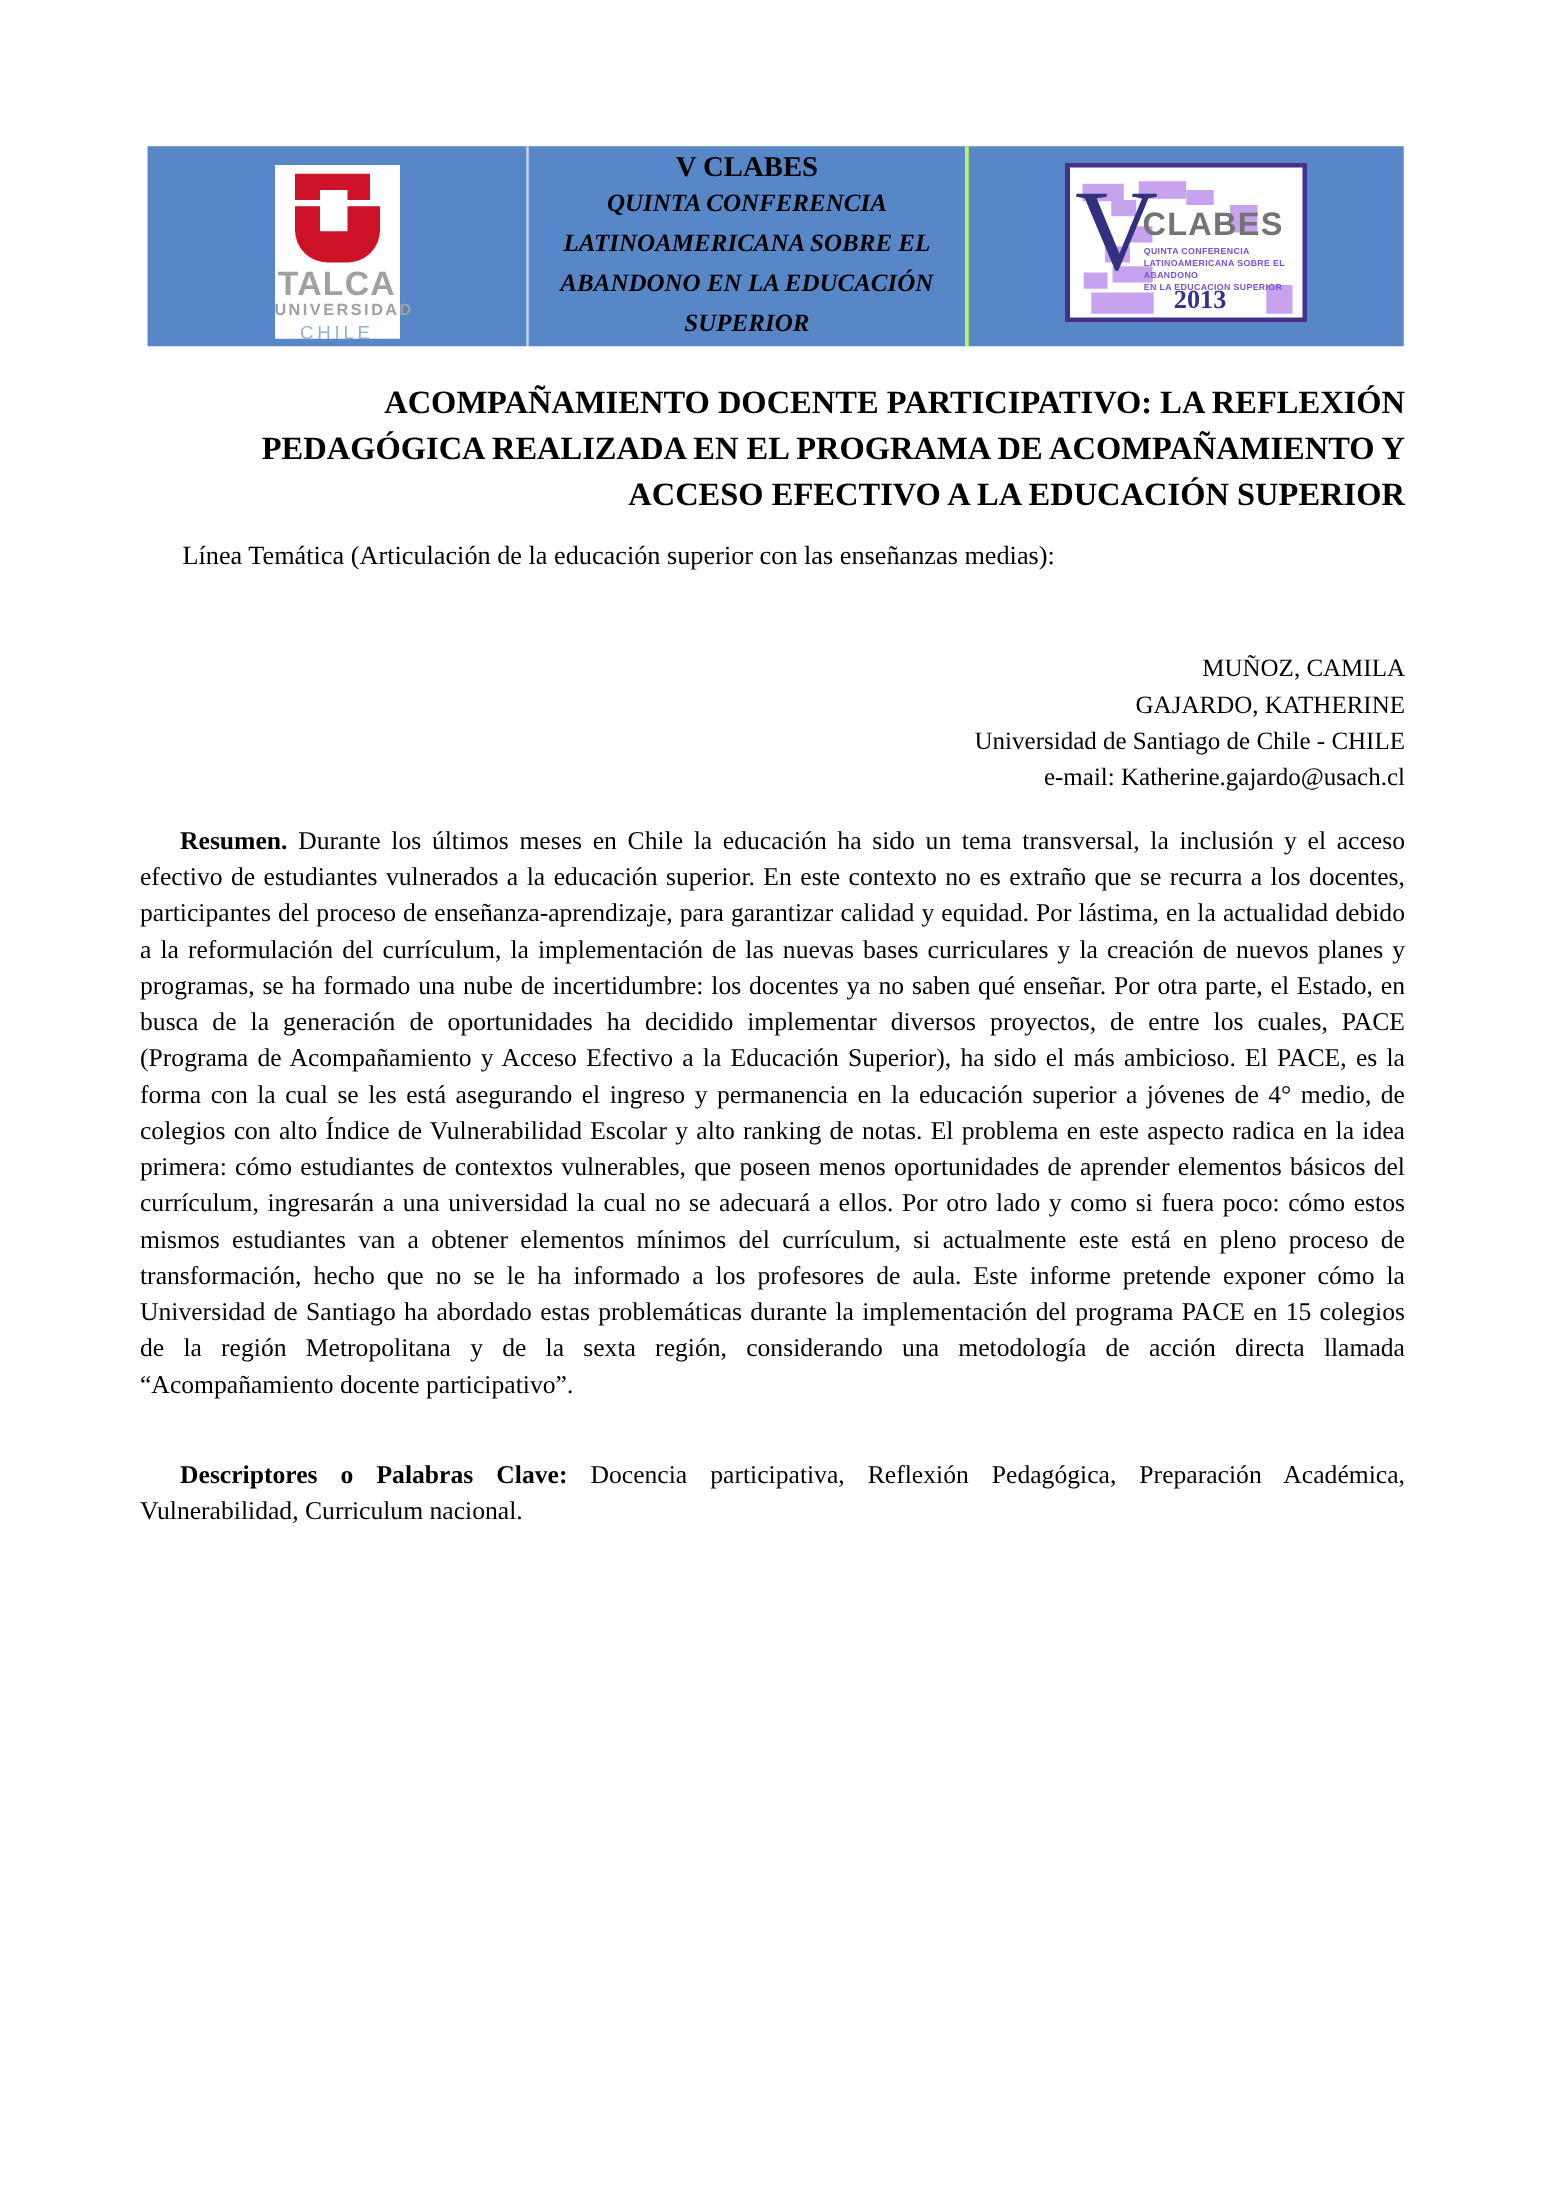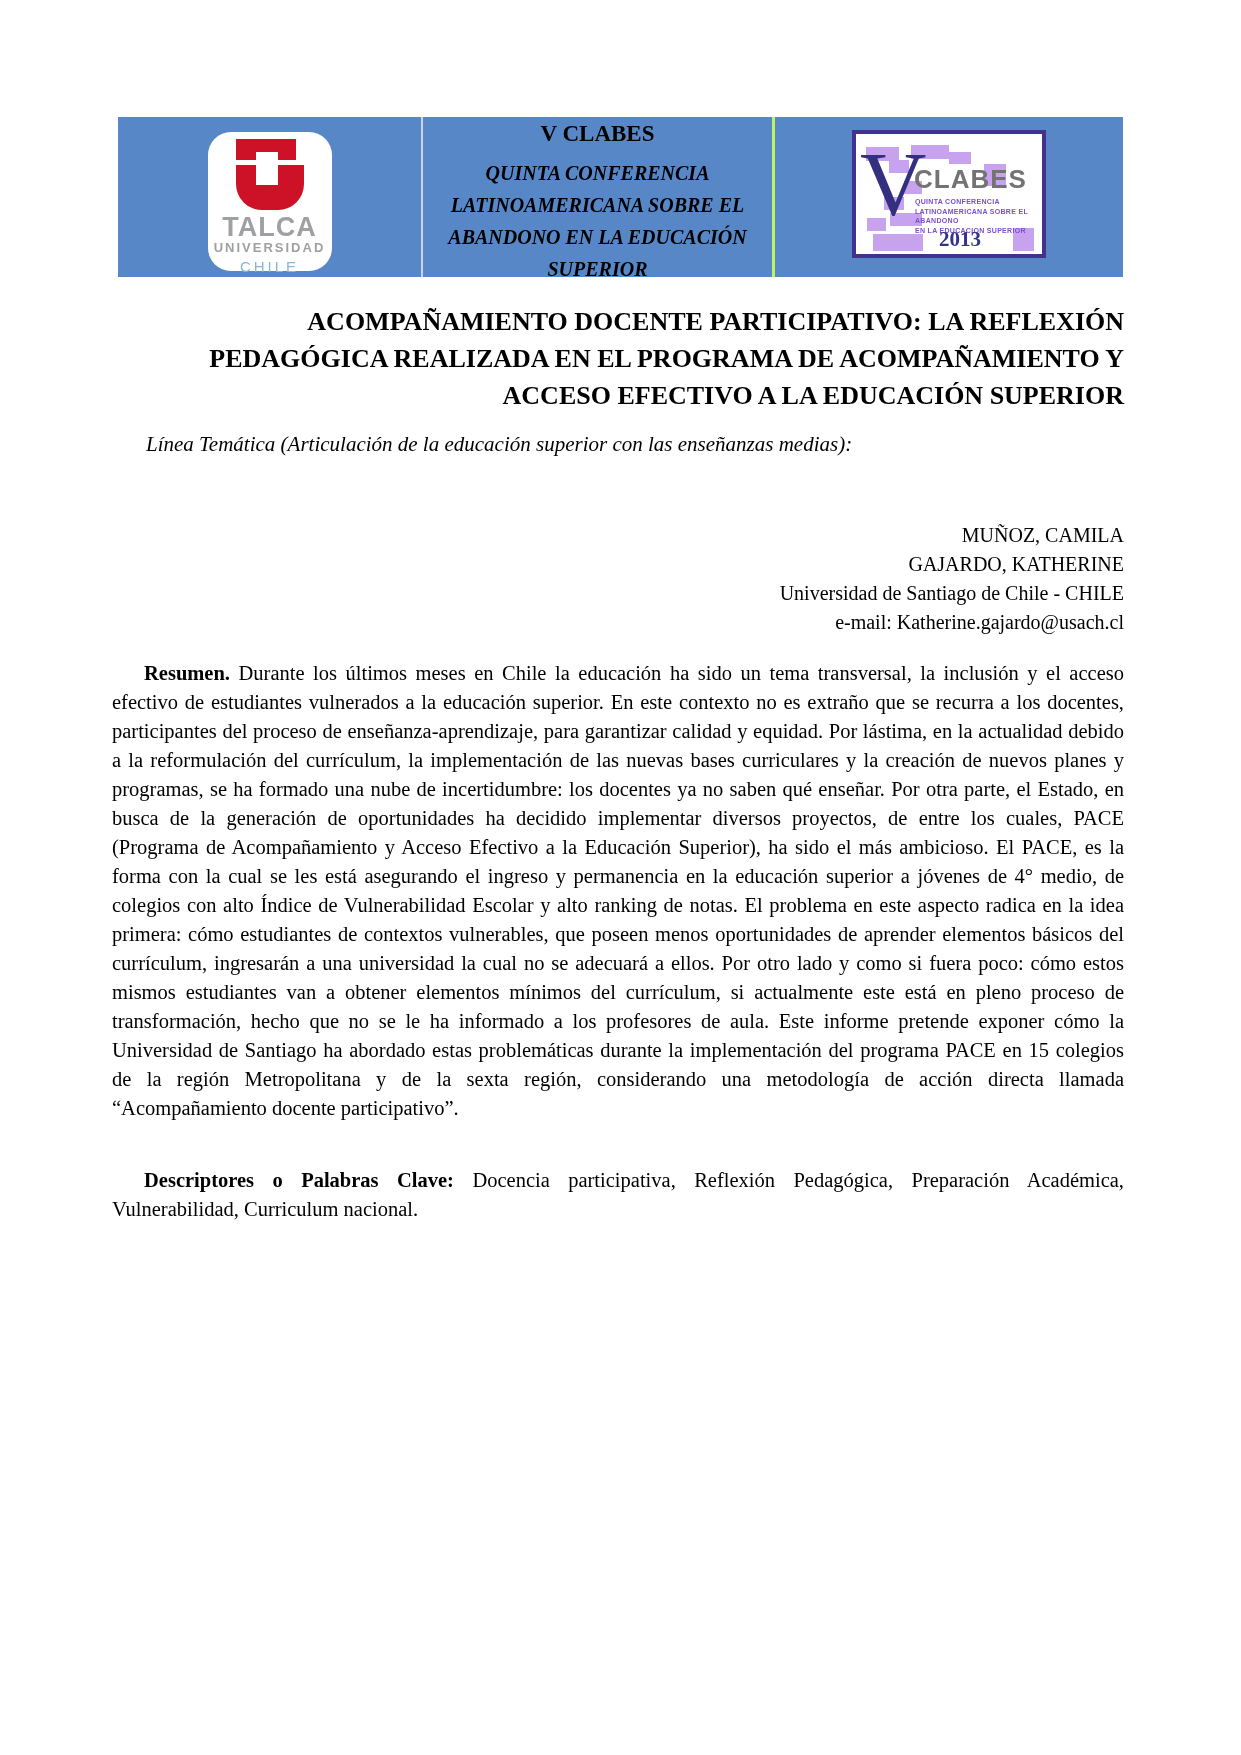--- a/index.html
+++ b/index.html
@@ -15,59 +15,59 @@
     background:#5787c7; display:flex; overflow:hidden;
   }
   .banner-cell { position:relative; box-sizing:border-box; }
   .cell-left  { width:305px; border-right:2px solid #c7d5e8;
                 display:flex; justify-content:center; }
   .cell-center{ width:352px; border-right:3px solid #bef264;
                 text-align:center; }
   .cell-right { flex:1; display:flex; justify-content:center; }
 
   
-  .talca-box { width:124px; height:139px; background:#fff; margin-top:15px;
-               text-align:center;border-radius:23px; }
+  .talca-box { width:100px; height:139px; background:#fff; margin-top:15px;
+               text-align:center; }
   .talca-glyph { position:relative; width:70px; height:72px; margin:7px auto 0; }
   .u-bar  { position:absolute; left:1px; top:0;  width:60px; height:21px; background:#cd1127; }
   .u-body { position:absolute; left:1px; top:26px; width:68px; height:45px;
             background:#cd1127; border-radius:0 0 26px 26px; }
   .u-notch{ position:absolute; left:21px; top:13px; width:22px; height:33px; background:#fff; }
   .talca-word { font-family:"Liberation Sans","DejaVu Sans",sans-serif; font-weight:bold;
                 color:#9ea0a3; font-size:27px; line-height:27px; letter-spacing:1px; margin-top:3px; }
   .talca-univ { font-family:"Liberation Sans","DejaVu Sans",sans-serif; font-weight:bold;
                 color:#9ea0a3; font-size:13px; line-height:14px; letter-spacing:2px; }
   .talca-chile{ font-family:"Liberation Sans","DejaVu Sans",sans-serif;
                 color:#8cb6ce; font-size:15px; line-height:12px; letter-spacing:3px; margin-top:6px; }
 
   
   .vclabes-title { font-weight:bold; font-size:23px; line-height:26px; margin-top:4px; }
   .vclabes-sub   { font-weight:bold; font-style:italic; font-size:20px; line-height:32px;
-                   margin-top:10px; white-space:pre-line; }
+                   white-space:pre-line; }
 
   
   .clabes-box { position:relative; box-sizing:border-box; width:194px; height:128px;
                 margin-top:13px; background:#fff; border:4px solid #43318e; overflow:hidden; }
   .confetti { position:absolute; background:#c7a3ef; z-index:1; }
   .clabes-v    { position:absolute; left:4px; top:4px; z-index:2; color:#32307f;
                  font-size:92px; line-height:92px; font-weight:normal; }
   .clabes-word { position:absolute; left:58px; top:32px; z-index:2; color:#737373;
                  font-family:"Liberation Sans","DejaVu Sans",sans-serif; font-weight:bold;
                  font-size:26px; line-height:26px; letter-spacing:1px;text-align:right; }
   .clabes-tag  { position:absolute; left:59px; top:63px; z-index:2; color:#7b4fd0;
                  font-family:"Liberation Sans","DejaVu Sans",sans-serif; font-weight:bold;
                  font-size:7px; line-height:9.5px; letter-spacing:0.3px; white-space:pre-line; }
   .clabes-year { position:absolute; left:58px; top:93px; width:92px; z-index:2;
                  text-align:center; color:#34338a; font-weight:bold; font-size:21px; }
 
   
   .content { position:absolute; left:112px; top:277px; width:1012px; }
   .doc-title { margin:26px 0 0 0; font-size:26px; line-height:37px; font-weight:bold;
                text-align:right; white-space:pre-line; }
-  .tematica  { margin:16px 0 0 0; font-size:21px; line-height:29px; text-indent:34px;font-style:italic; }
+  .tematica  { margin:16px 0 0 0; font-size:21px; line-height:29px; text-indent:34px; }
   .authors   { margin-top:62px; text-align:right; font-size:20px; line-height:29px; }
   .abstract  { margin:22px 0 0 0; font-size:20.5px; line-height:29px; text-align:justify; }
   .keywords  { margin:43px 0 0 0; font-size:20.5px; line-height:29px; text-align:justify; }
   .bold { font-weight:bold;margin-left:32px; }
 </style>
 </head>
 <body>
 
 <div class="page">
 

